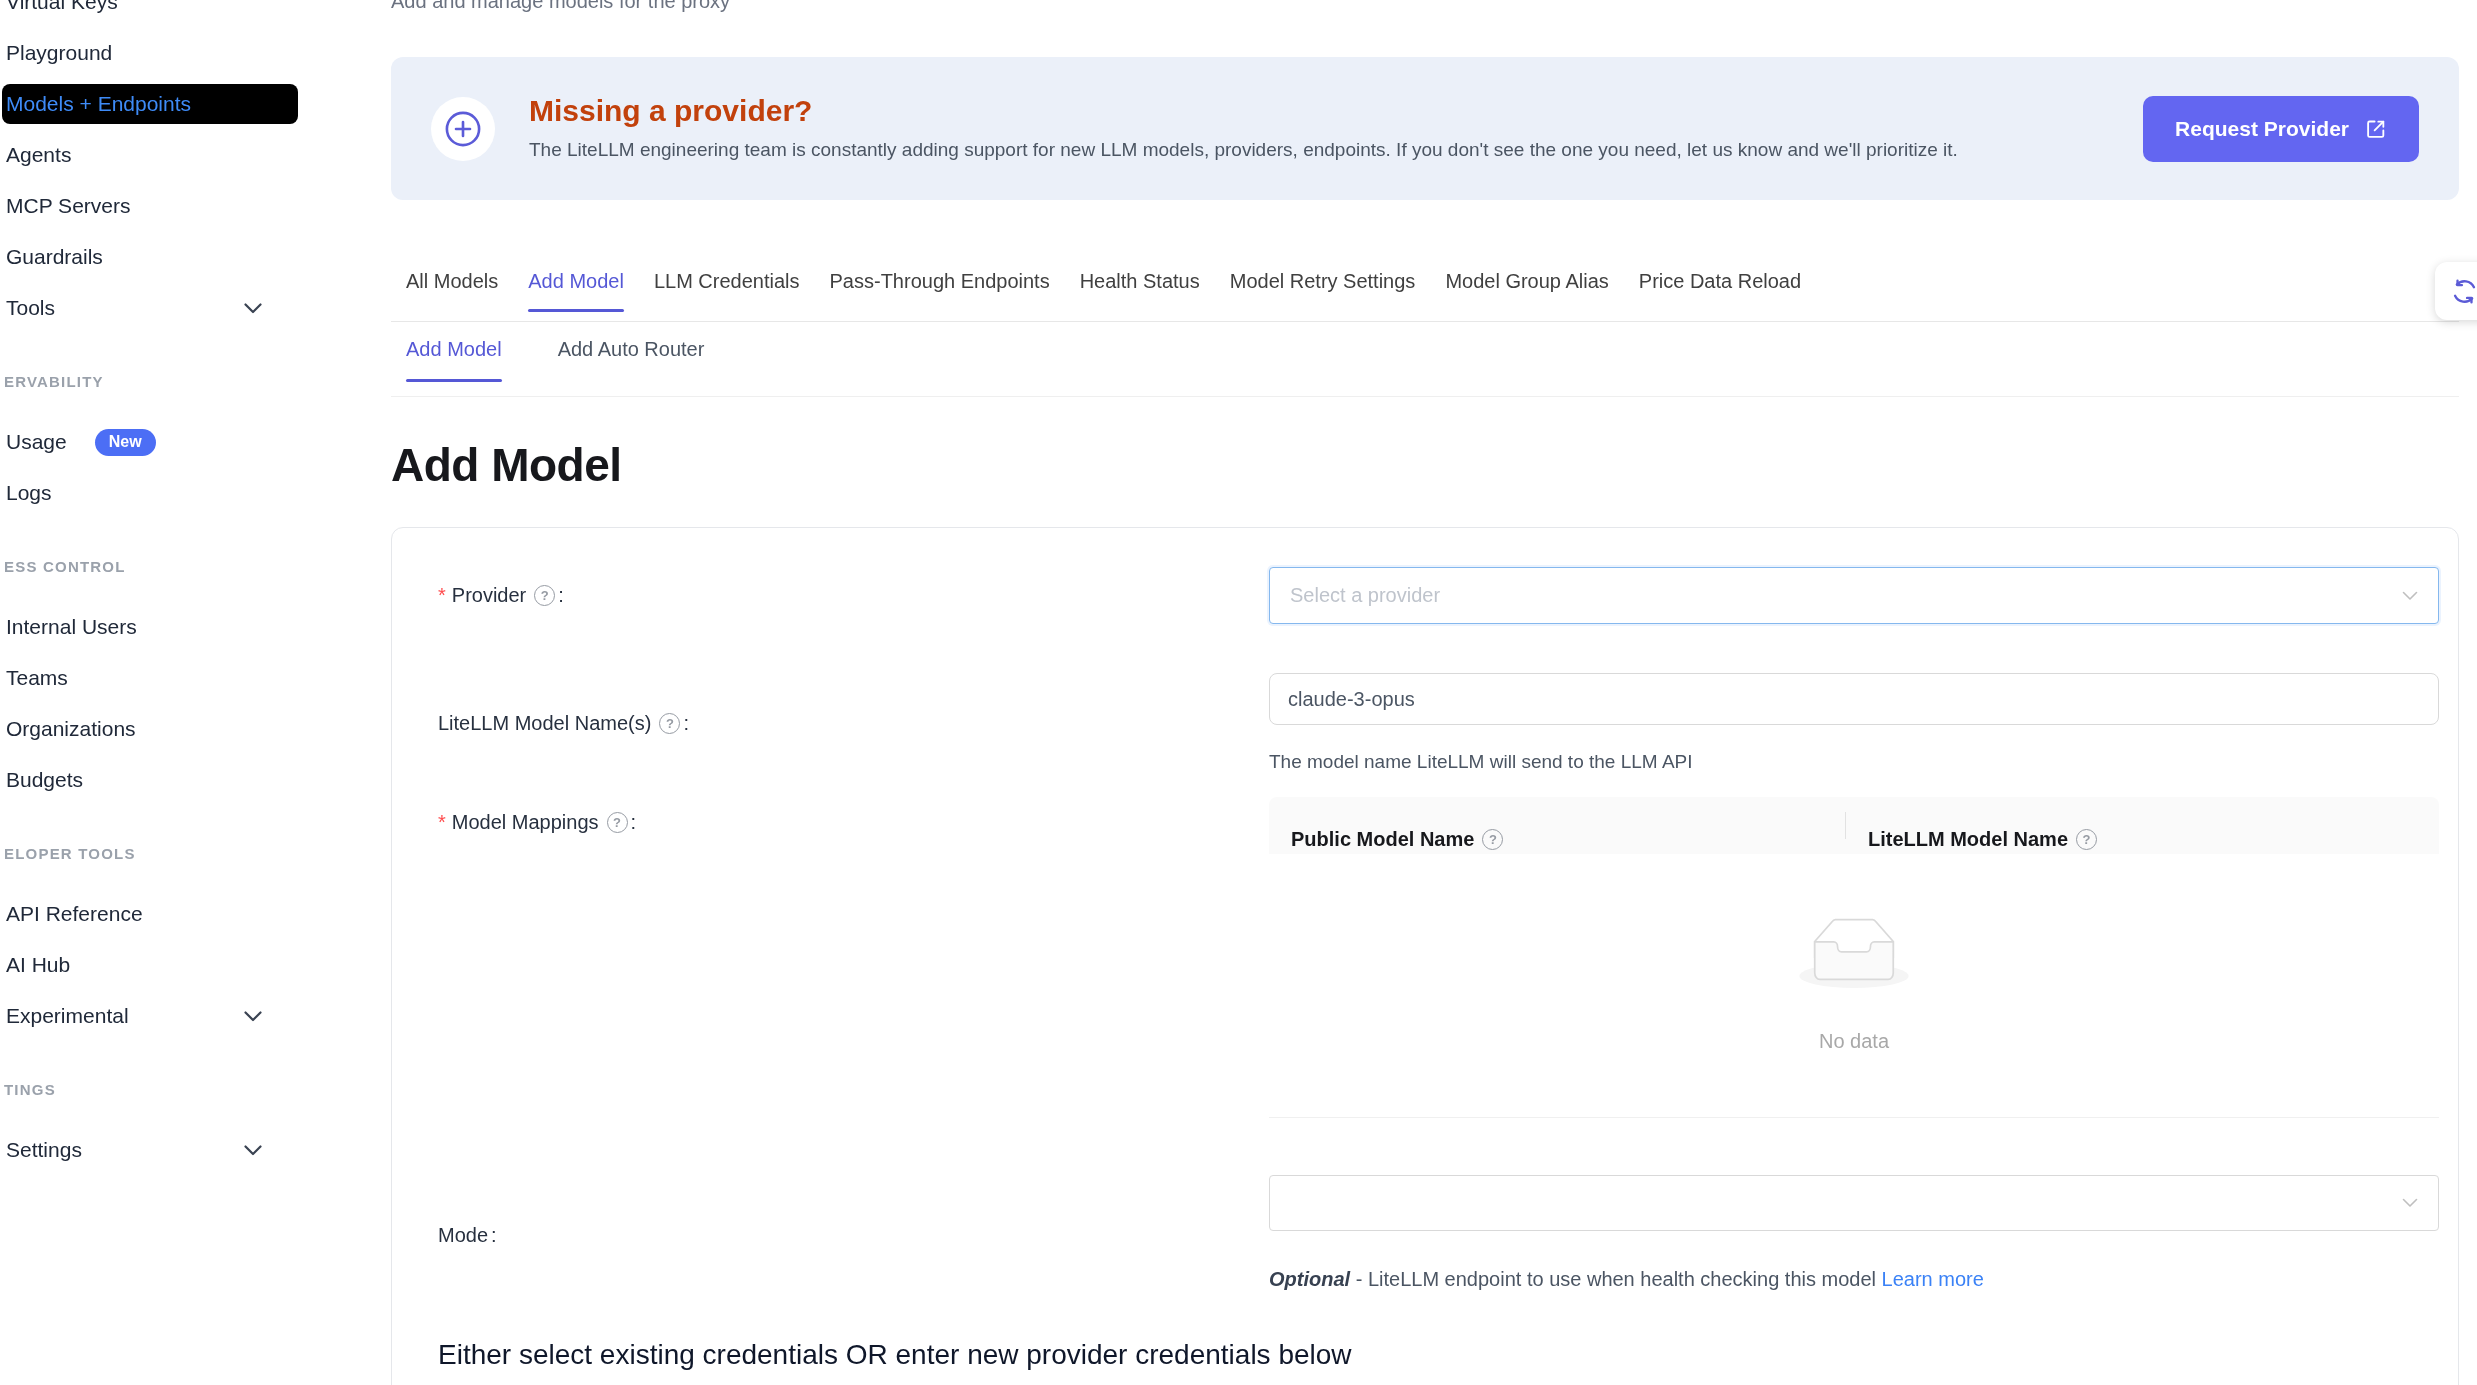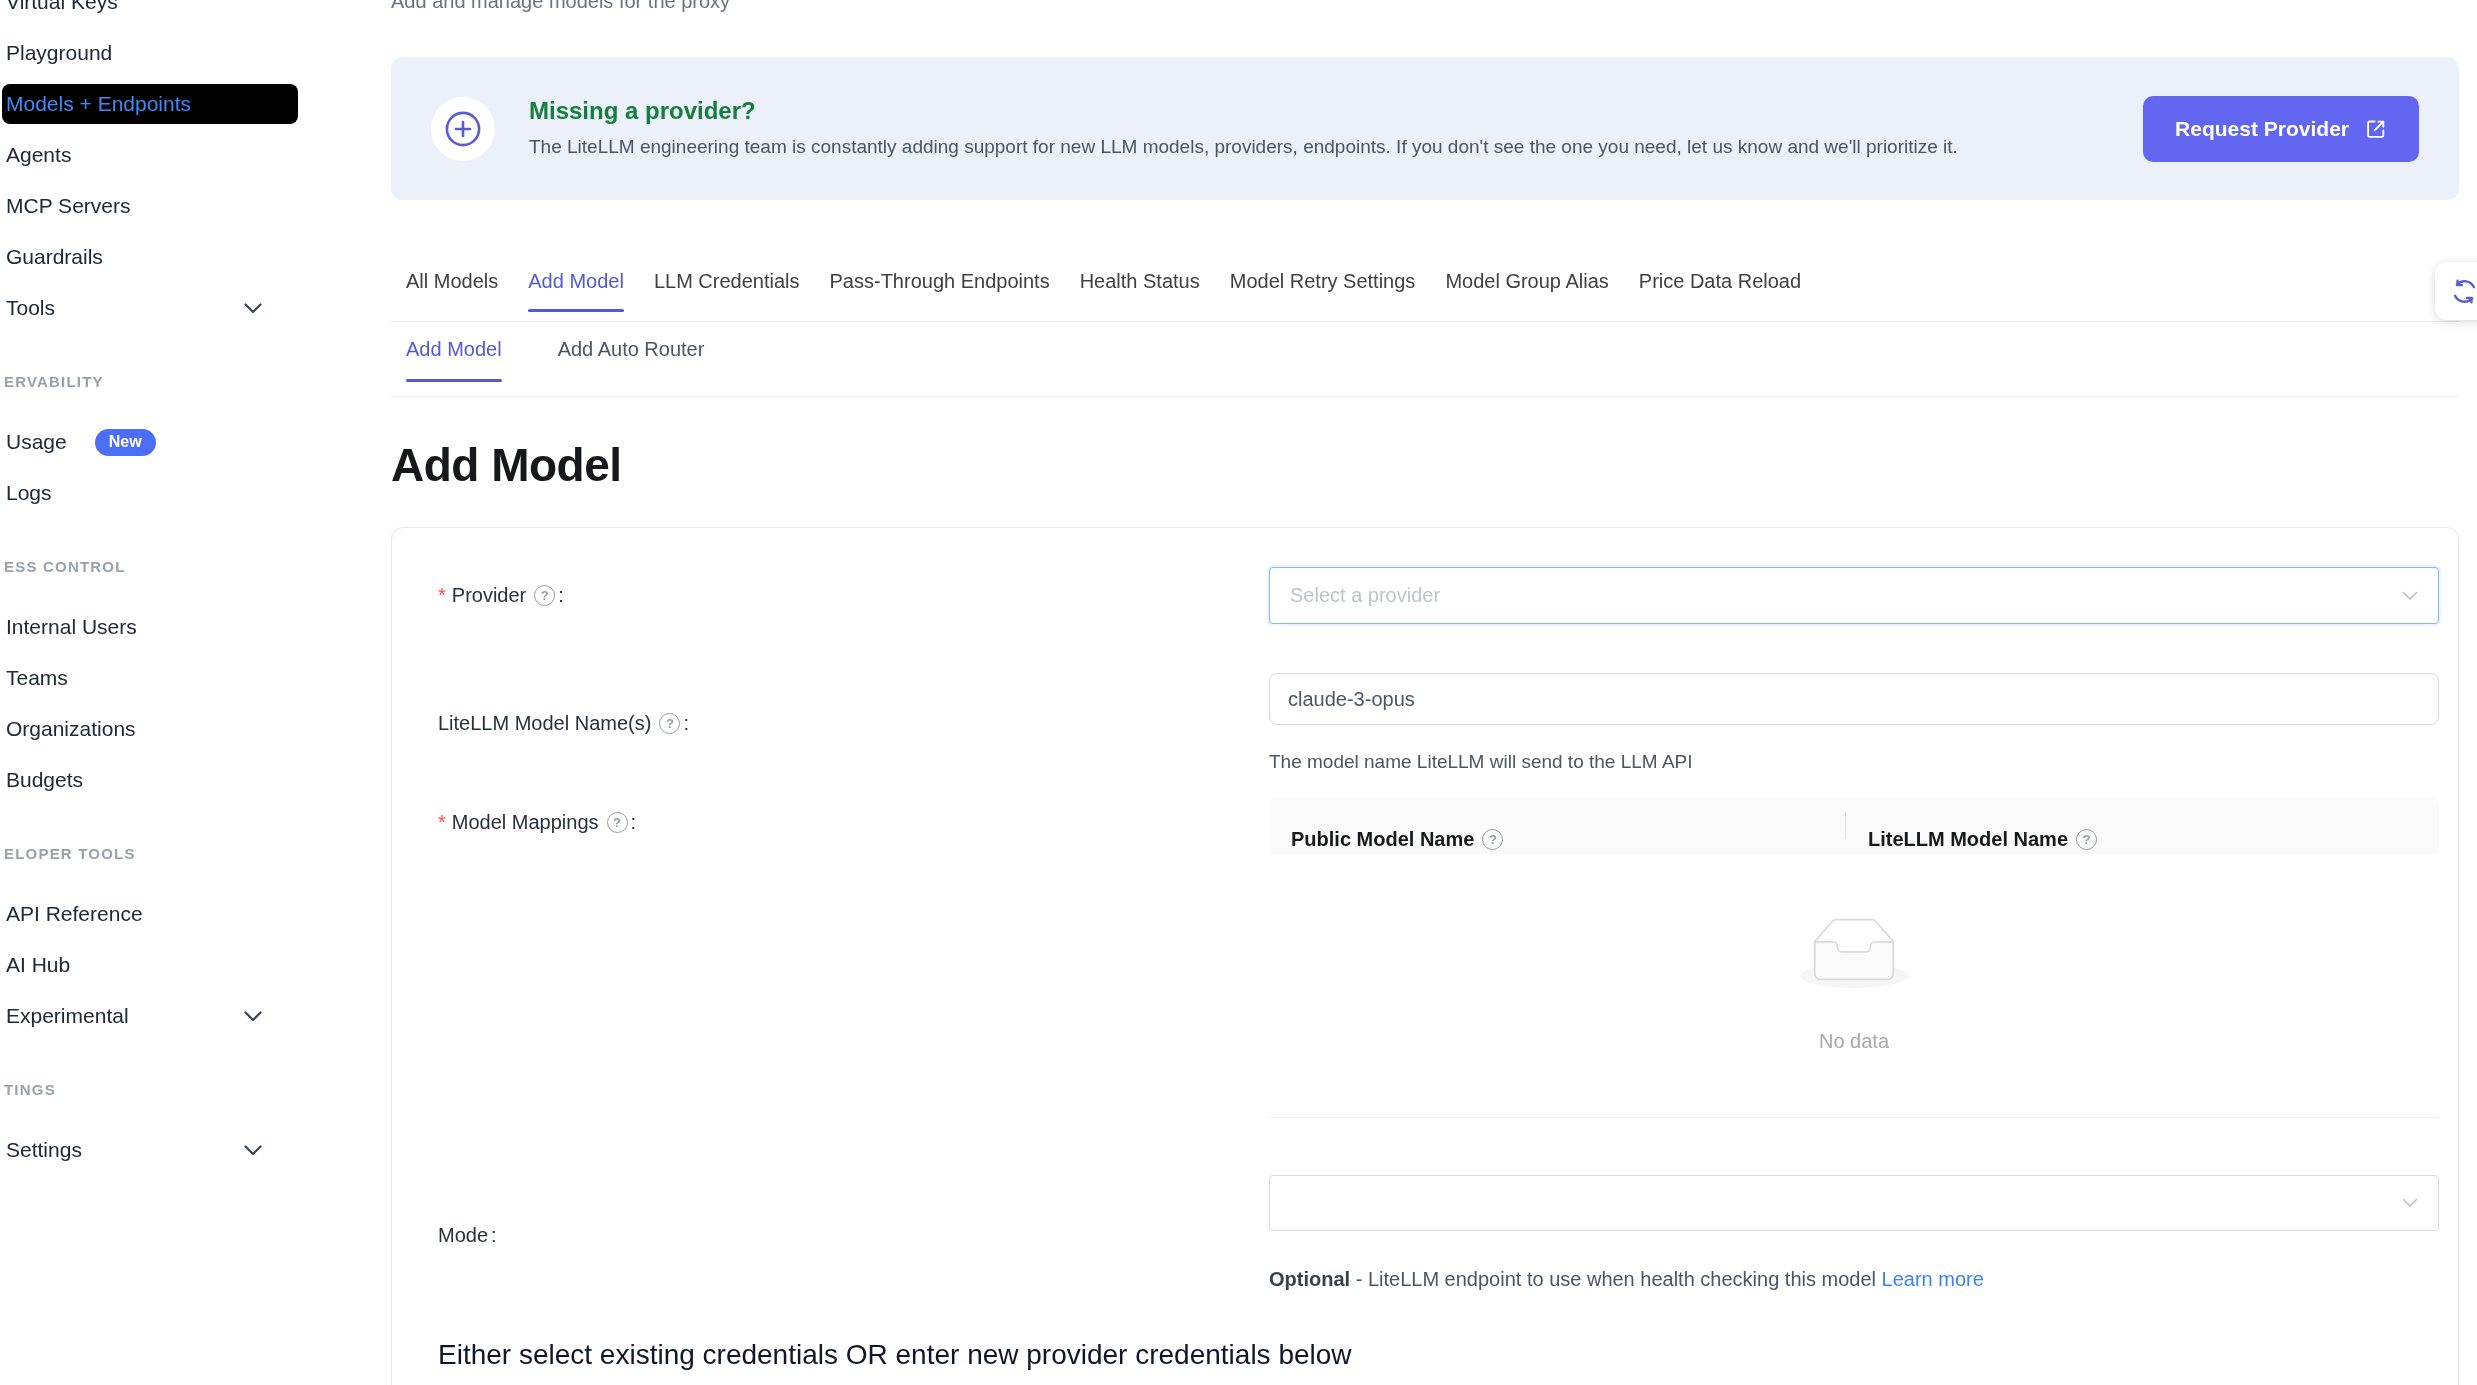--- a/index.html
+++ b/index.html
@@ -20,21 +20,21 @@
   .badge-new { margin-left:28px; background:#4C6EF5; color:#fff; font-size:16px; font-weight:700;
     padding:5px 14px 6px; border-radius:999px; line-height:1; }
   
   .main { flex:1; padding:0 18px 0 91px; min-width:0; }
   .subtitle { margin-top:-10px; font-size:20px; line-height:22px; color:#6B7280; }
   
   .banner { margin-top:45px; height:143px; background:#EBF0F9; border-radius:12px;
     display:flex; align-items:center; padding:0 40px; }
   .banner-icon { width:64px; height:64px; border-radius:50%; background:#fff; flex:none;
     display:flex; align-items:center; justify-content:center; margin-right:34px; }
-  .banner-title { font-size:24px; font-weight:700; color:#15803d; margin-bottom:9px; }
+  .banner-title { font-size:30px; font-weight:700; color:#c2410c; margin-bottom:9px; }
   .banner-body { font-size:19px; color:#4B5563; line-height:26px; max-width:1580px; }
   .banner-btn { margin-left:auto; flex:none; height:66px; background:#6366F1; border:none; border-radius:10px;
     color:#fff; font-size:21px; font-weight:700; padding:0 32px; display:flex; align-items:center; gap:16px;
     cursor:pointer; font-family:inherit; }
   
   .tabs { margin-top:70px; border-bottom:1px solid #E7E7E7; display:flex; gap:30px; padding-left:15px;
     position:relative; height:52px; align-items:flex-start; }
   .tab { font-size:20px; color:#404040; padding-bottom:18px; position:relative; cursor:pointer; white-space:nowrap; }
   .tab.active { color:#5558D6; font-weight:500; }
   .tab.active::after, .subtab.active::after { content:""; position:absolute; left:0; right:0; bottom:-1px;
@@ -72,21 +72,21 @@
   .row-mappings { margin-top:24px; }
   .map-head { display:flex; background:#FAFAFA; height:57px; align-items:center; border-radius:8px 8px 0 0; position:relative; }
   .map-head::after { content:""; position:absolute; left:576px; top:15px; bottom:15px; width:1px; background:#E2E2E2; }
   .map-col { display:flex; align-items:center; font-size:20px; font-weight:700; color:#17181C; padding-left:22px;margin-top:28px; }
   .map-col.c1 { width:577px; flex:none; }
   .map-body { height:264px; border-bottom:1px solid #F0F0F0; display:flex; flex-direction:column;
     align-items:center; justify-content:center; }
   .no-data { margin-top:38px; font-size:20px; color:#A8A8A8; }
   .row-mode { margin-top:57px; }
   .mode-helper { margin-top:33px; font-size:20px; line-height:31px; color:#4B5563; max-width:810px; }
-  .mode-helper b { color:#374151; }
+  .mode-helper b { color:#374151;font-style:italic; }
   .mode-helper a { color:#3B82F6; text-decoration:none; cursor:pointer; }
   .footer-note { margin-top:44px; margin-left:46px; font-size:28px; color:#0f172a; white-space:nowrap; }
 </style>
 </head>
 <body>
 
 <div class="app">
 
   <nav class="sidebar">
     <ul class="side-nav">

